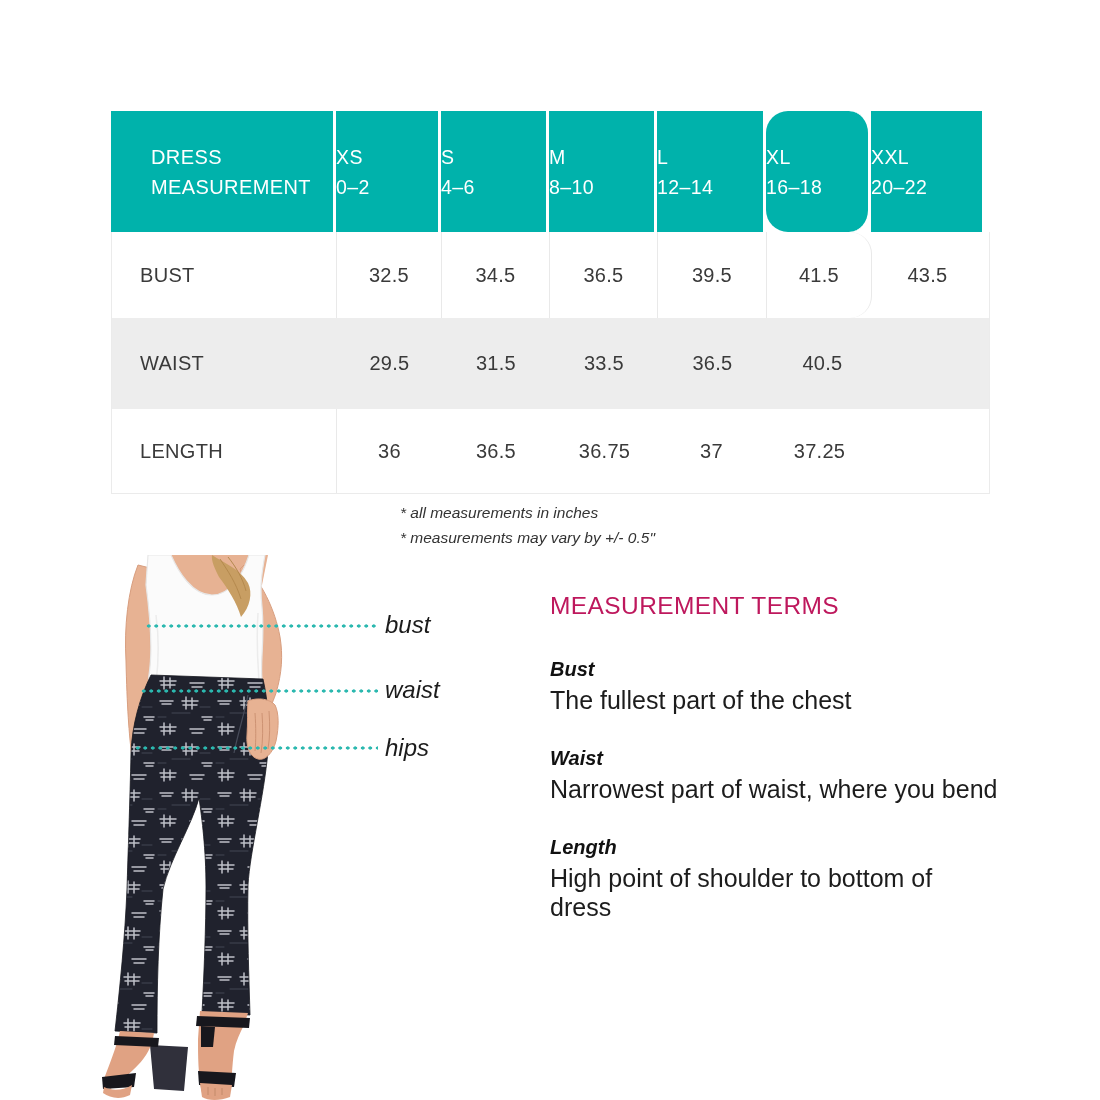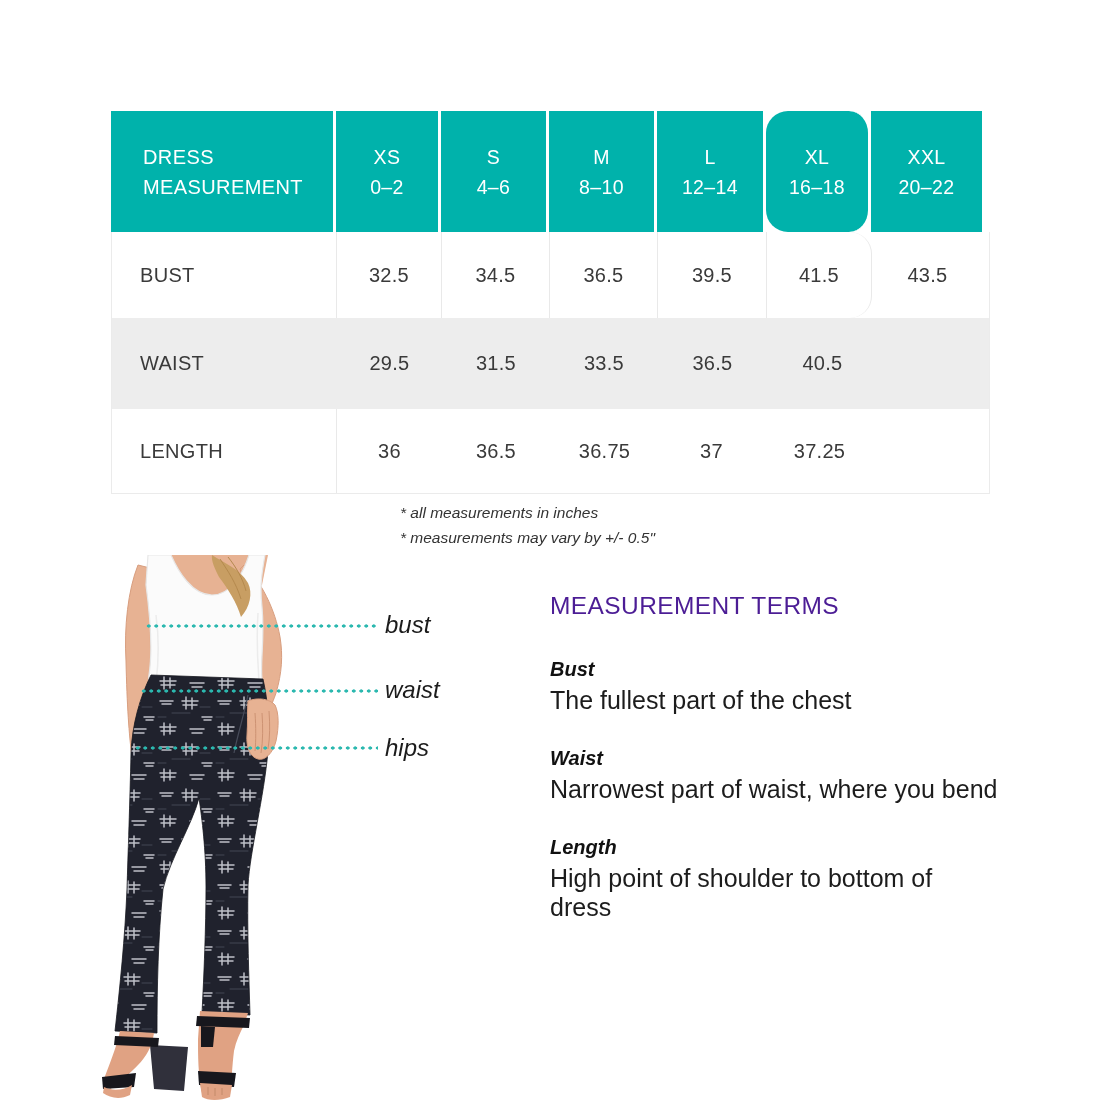--- a/index.html
+++ b/index.html
@@ -5,24 +5,24 @@
   html,body{margin:0;padding:0;background:#ffffff;}
   .canvas{
     position:relative;width:1100px;height:1100px;background:#ffffff;overflow:hidden;
     font-family:"Liberation Sans", sans-serif;color:#3b3b3b;
   }
   
   .size-table{position:absolute;left:111px;top:111px;width:879px;}
   .thead{display:flex;height:121px;}
   .th{
     box-sizing:border-box;background:#00b2ab;color:#ffffff;
-    display:flex;flex-direction:column;justify-content:center;align-items:center;
+    display:flex;flex-direction:column;justify-content:center;align-items:flex-start;
     font-size:19.5px;line-height:30px;letter-spacing:.4px;
   }
-  .th.c0{align-items:flex-start;padding-left:32px;font-size:20px;}
+  .th.c0{align-items:flex-start;padding-left:40px;font-size:20px;}
   .th:not(:last-child){border-right:3px solid #ffffff;}
   .c0{width:225px;} .c1{width:105px;} .c2{width:108px;} .c3{width:108px;}
   .c4{width:109px;} .c5{width:105px;border-radius:22px;} .c6{width:111px;}
   .tbody{border:1px solid #ebebeb;border-top:none;box-sizing:border-box;}
   .trow{display:flex;}
   .cell{
     box-sizing:border-box;display:flex;align-items:center;justify-content:center;
     font-size:20px;color:#3a3a3a;letter-spacing:.3px;
   }
   .cell.c0{justify-content:flex-start;padding-left:28px;}
@@ -48,21 +48,21 @@
   .dot-hips{left:134px;top:746px;width:244px;}
   .bodylabel{
     position:absolute;left:385px;z-index:2;font-style:italic;font-size:24px;
     color:#1c1c1c;line-height:28px;
   }
   .lbl-bust{top:611px;} .lbl-waist{top:676px;} .lbl-hips{top:734px;}
   
   .terms{position:absolute;left:550px;top:592px;width:450px;}
   .terms-heading{
     margin:0 0 35px 0;font-size:24.5px;font-weight:400;letter-spacing:.4px;
-    color:#4c1d95;
+    color:#be185d;
   }
   .term-item{margin:0 0 29px 0;}
   .term-name{margin:0 0 3px 0;font-size:20px;font-weight:700;font-style:italic;color:#111111;line-height:28px;}
   .term-def{margin:0;font-size:25px;color:#1c1c1c;line-height:29px;}
 </style>
 </head>
 <body>
 
 <div class="canvas">
 

